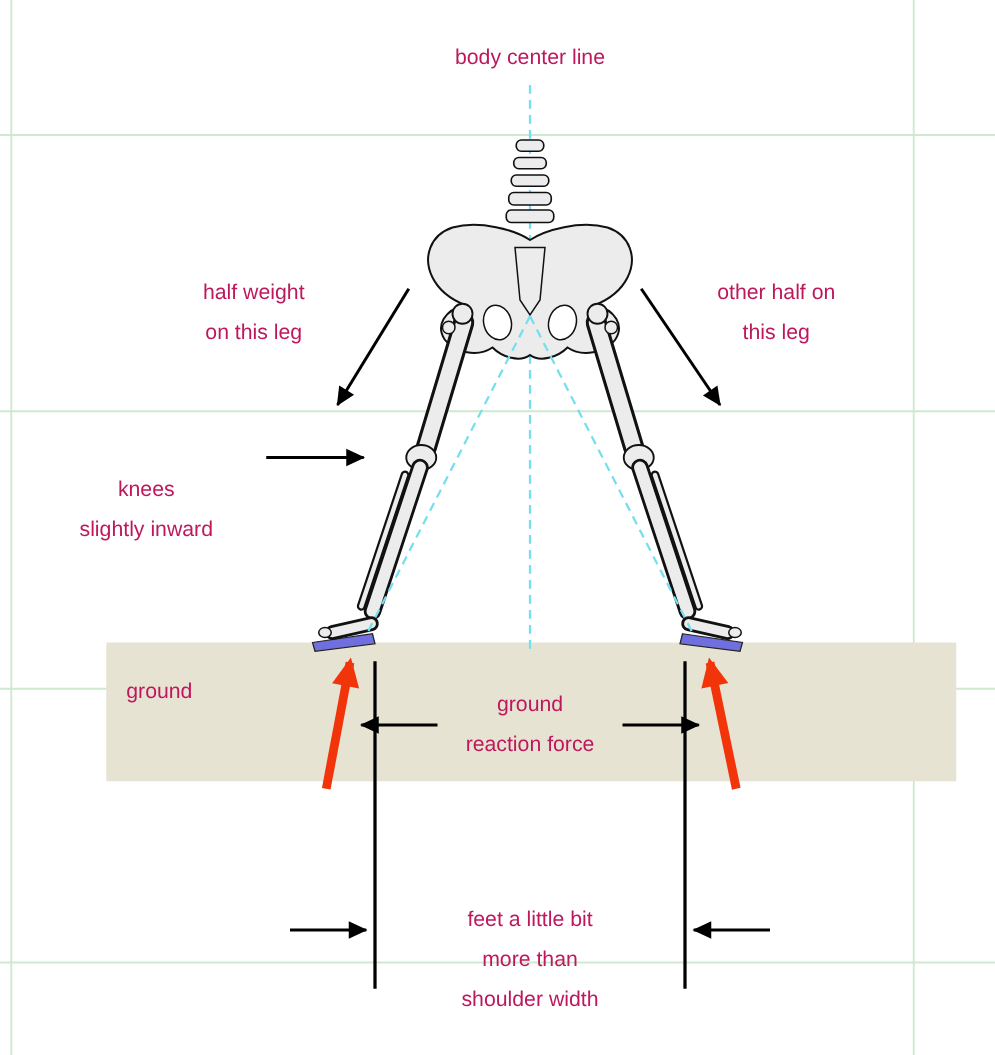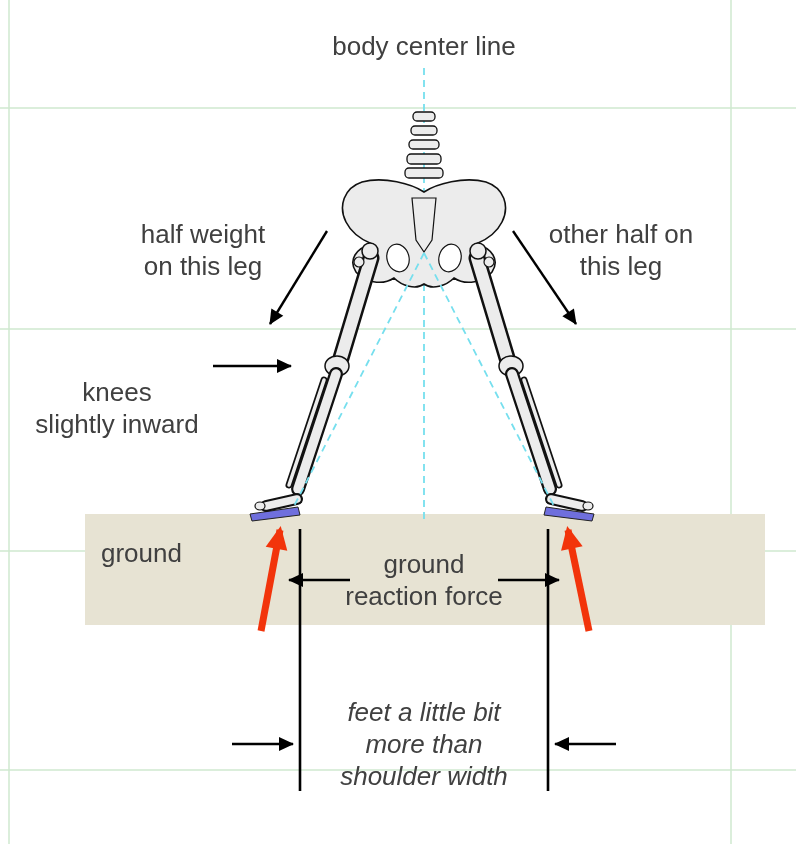--- a/index.html
+++ b/index.html
@@ -2,30 +2,30 @@
 <html><head>
 <meta charset="utf-8">
 <style>
   html,body { margin:0; padding:0; background:#fff; }
   .canvas {
     position:relative; width:796px; height:844px; background:#ffffff;
     font-family:"Liberation Sans", sans-serif; overflow:hidden;
   }
   .canvas svg { position:absolute; left:0; top:0; }
   .lbl {
-    position:absolute; font-size:26px; line-height:32px; color:#404040;
+    position:absolute; font-size:17px; line-height:32px; color:#be185d;
     white-space:pre-line; text-align:center; transform:translateX(-50%);
   }
   #lbl-body-center     { left:424px; top:30px;  }
   #lbl-half-weight     { left:203px; top:218px; }
   #lbl-other-half      { left:621px; top:218px; }
   #lbl-knees           { left:117px; top:332px;margin-top:44px; }
   #lbl-ground          { left:101px; top:537px; transform:none; text-align:left; }
   #lbl-ground-reaction { left:424px; top:548px; }
-  #lbl-feet-width      { left:424px; top:696px;font-style:italic; }
+  #lbl-feet-width      { left:424px; top:720px; }
 </style>
 </head>
 <body>
 
 <div class="canvas">
 
   <svg width="796" height="844" viewBox="0 0 796 844">
     <defs>
       <marker id="ah-black" markerUnits="userSpaceOnUse" markerWidth="18" markerHeight="16" refX="15" refY="8" orient="auto">
         <path d="M1,1 L16,8 L1,15 Z" fill="#000000"></path>

